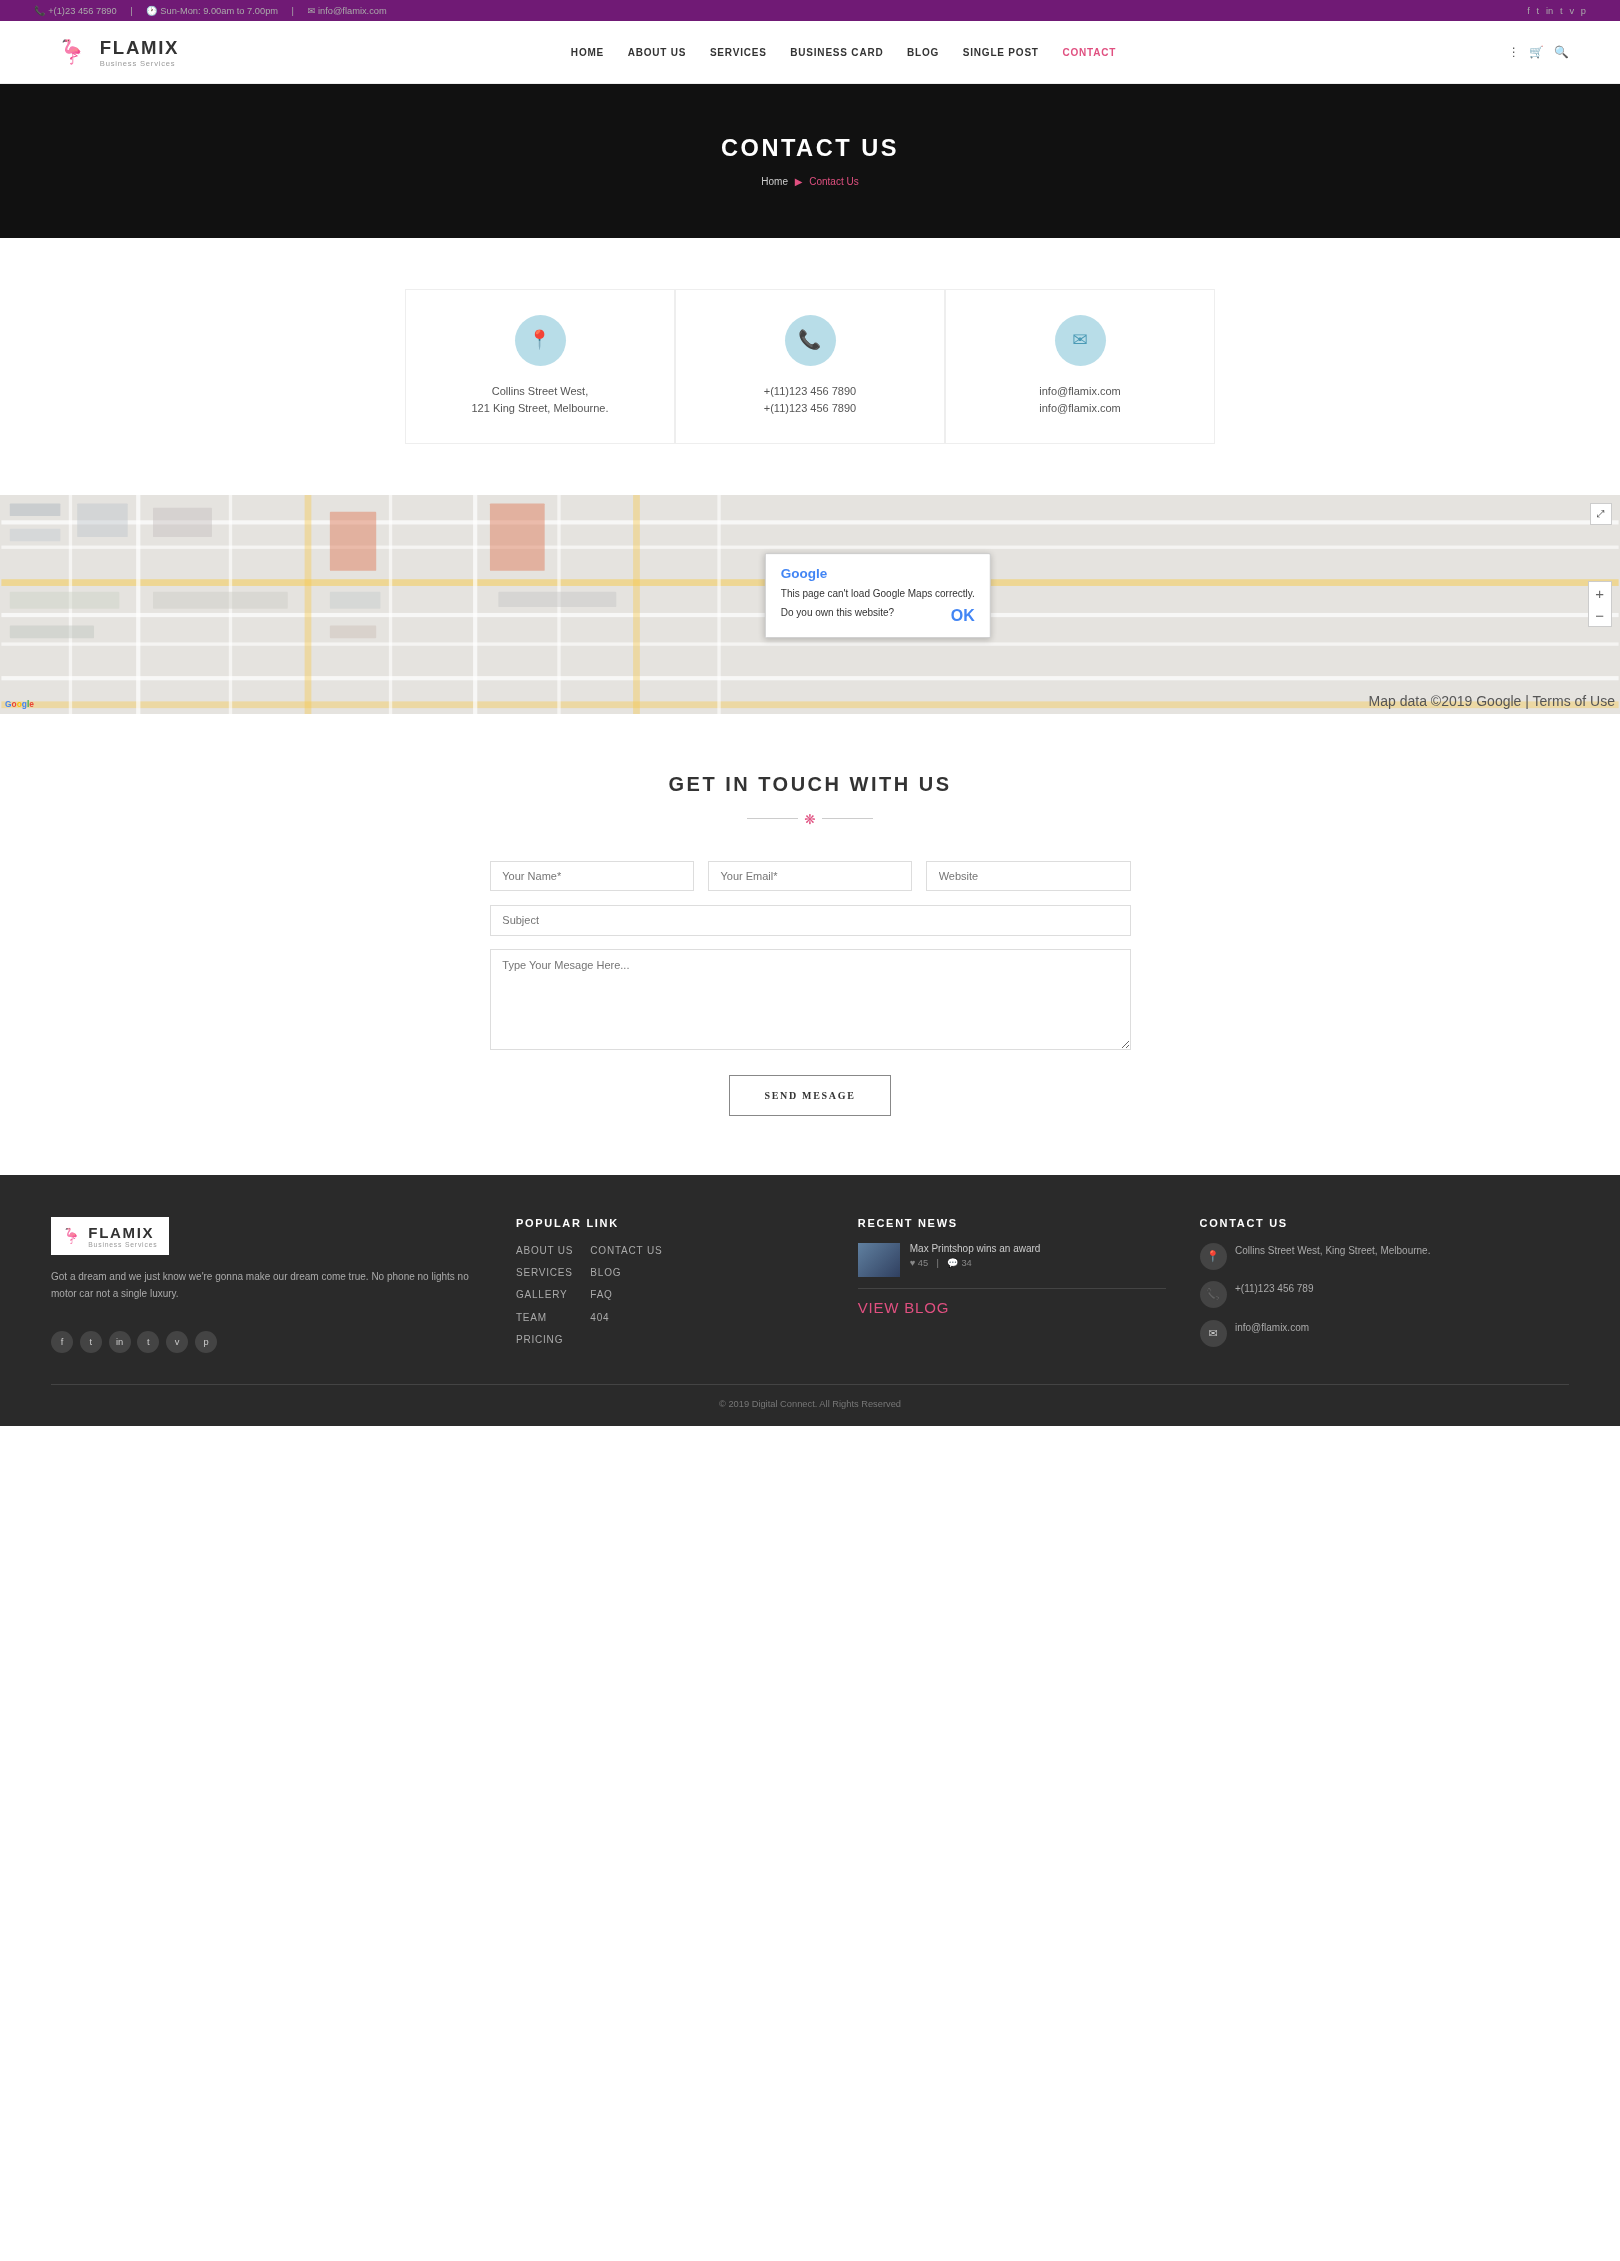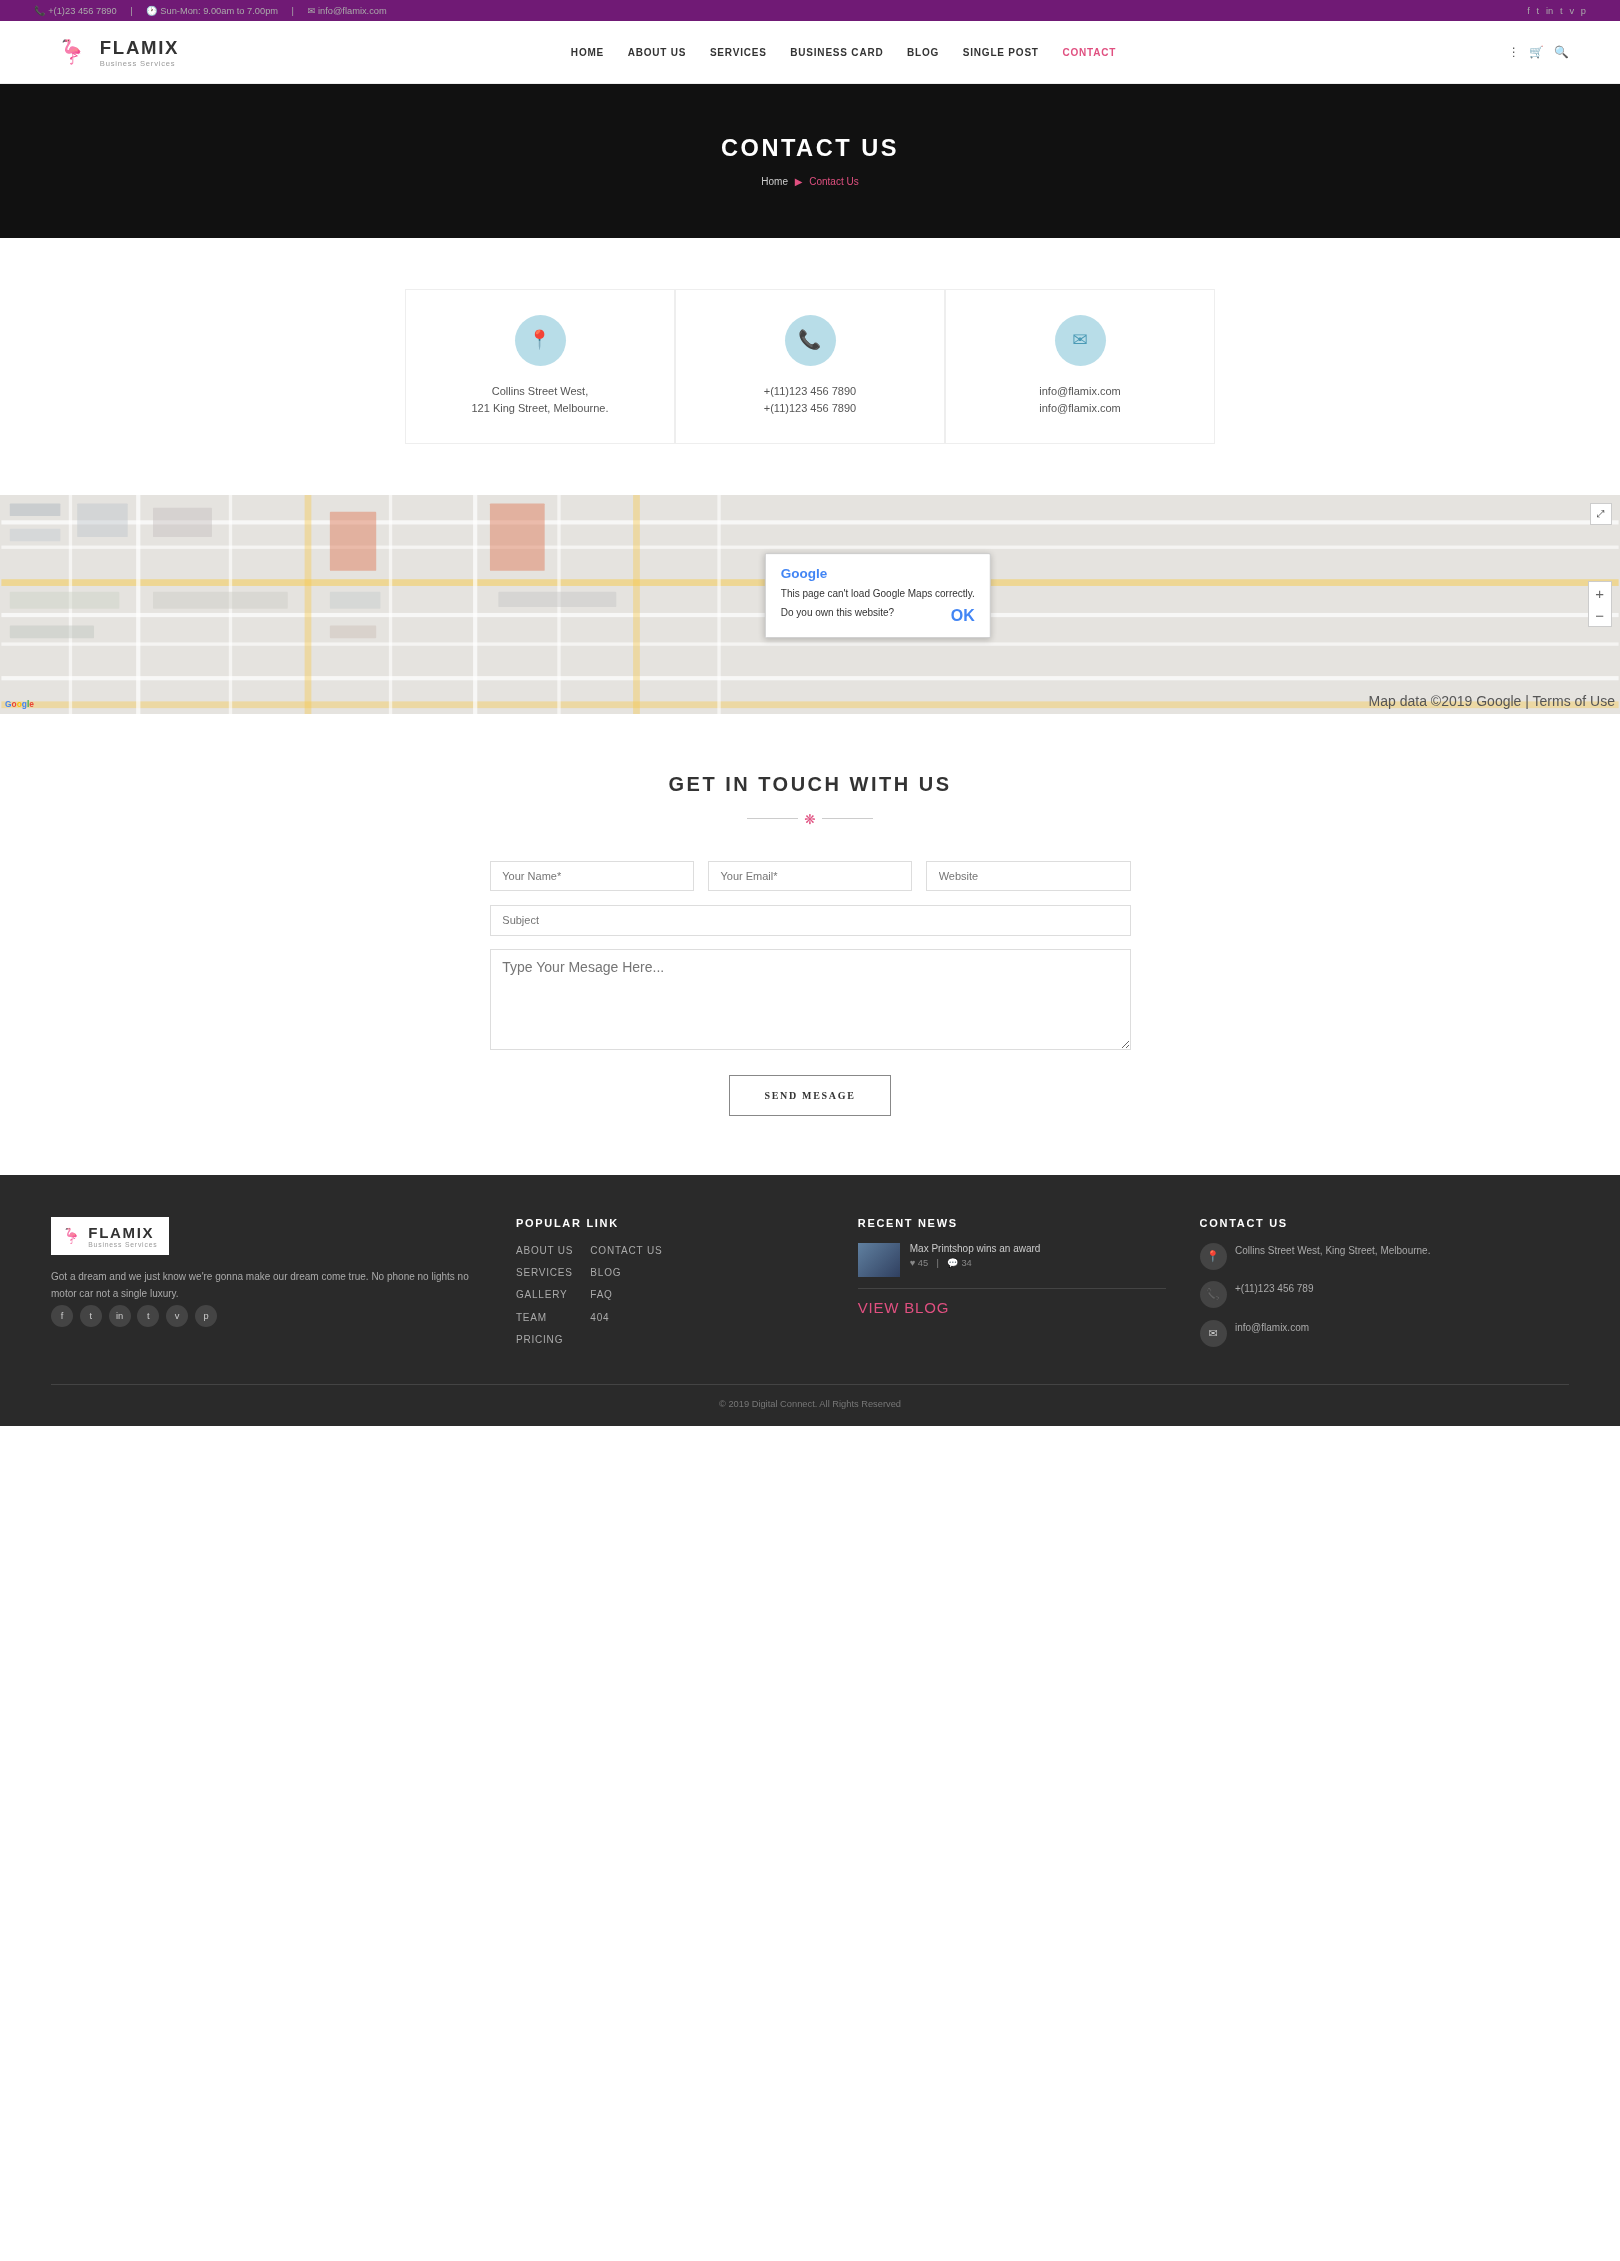--- a/index.html
+++ b/index.html
@@ -213,21 +213,21 @@
       color: #aaa;
       outline: none;
       font-family: Arial, sans-serif;
     }
     .form-row-full { margin-bottom: 13.5px; }
     .form-row-full textarea {
       width: 100%;
       height: 101px;
       resize: vertical;
       padding: 8.4px 11.8px;
-      font-size: 14px;
+      font-size: 11px;
       color: #aaa;
     }
     .send-btn {
       background: transparent;
       border: 1.7px solid #888;
       padding: 14px 34px;
       font-size: 10px;
       font-weight: bold;
       letter-spacing: 1.7px;
       cursor: pointer;
@@ -254,21 +254,21 @@
     .footer-logo-box {
       background: #fff;
       display: inline-flex;
       align-items: center;
       padding: 6.8px 11.8px;
       gap: 6.8px;
       margin-bottom: 13.5px;
     }
     .footer-logo-name { font-size: 15px; font-weight: bold; color: #333; letter-spacing: 1.7px; }
     .footer-logo-sub { font-size: 6.8px; color: #999; letter-spacing: 0.8px; }
-    .footer-about-text { font-size: 10px; line-height: 1.7; color: #aaa; margin-bottom: 3px; }
+    .footer-about-text { font-size: 10px; line-height: 1.7; color: #aaa; margin-bottom: 29px; }
     .footer-social { display: flex; gap: 6.8px; }
     .footer-social-icon {
       width: 22px; height: 22px;
       background: #444;
       border-radius: 50%;
       display: flex; align-items: center; justify-content: center;
       font-size: 9.3px;
       color: #ccc;
       cursor: pointer;
       text-decoration: none;

